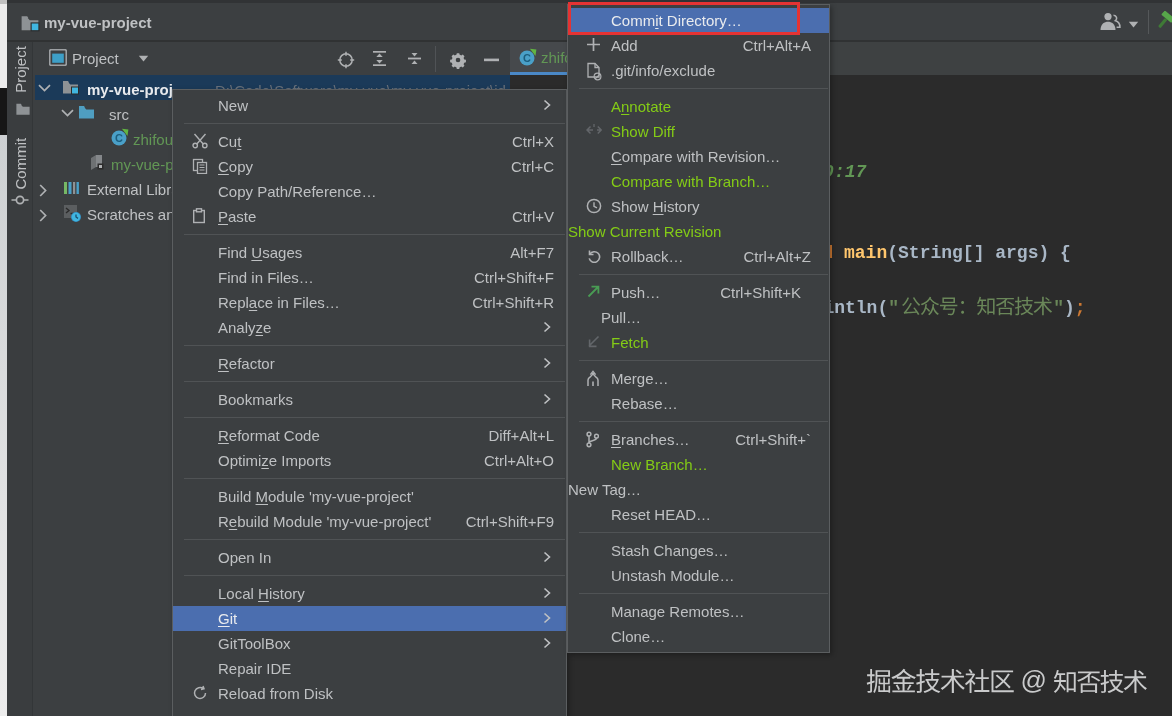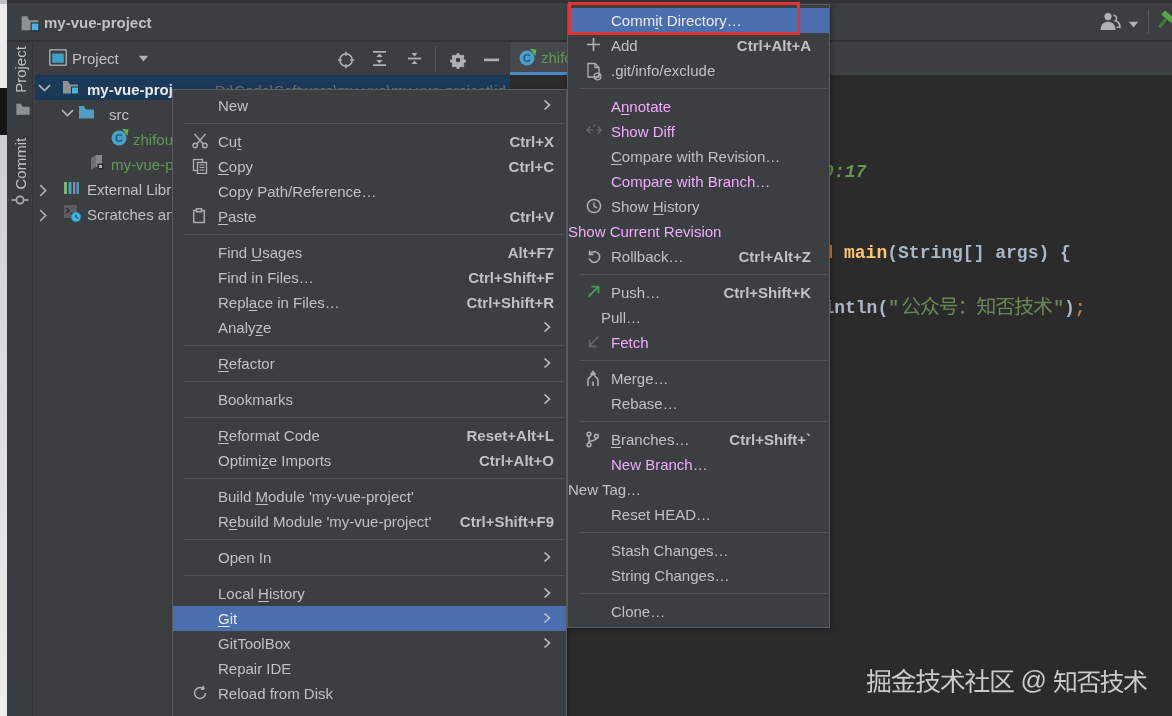--- a/index.html
+++ b/index.html
@@ -29,25 +29,25 @@
 .cmt { color:#629755; font-style:italic; }
 .cmt2 { color:#BBB529; font-style:italic; }
 .kw { color:#CC7832; }
 .fn { color:#FFC66D; }
 .pln { color:#A9B7C6; }
 .str { color:#6A8759; }
 
 .menu { position:absolute; background:#3C3F41; border:1px solid #5B5E60;
   box-shadow:2px 2px 5px rgba(0,0,0,0.3); padding:3px 0; font-size:15px; color:#BFC1C3; }
 .mi { position:relative; height:25px; line-height:25px; white-space:nowrap; }
-.mi.dis { color:#f0abfc; }
+.mi.dis { color:#84cc16; }
 .mi.hl { background:#4B6EAF; color:#E9EBEE; }
 .sep { height:1px; background:#505355; margin:5px 1px 5px 11px; }
 .ic { position:absolute; top:4px; }
-.sh { position:absolute;font-weight:bold; }
+.sh { position:absolute; }
 .ar { position:absolute; top:6px; }
 u { text-underline-offset:2px; }
 </style></head>
 <body>
 <div id="leftedge"></div>
 <div class="abs" style="left:0;top:0;width:7px;height:4px;background:#C0C0C0"></div>
 <div class="abs" style="left:0;top:88px;width:7px;height:47px;background:#161616"></div>
 <div class="abs" style="left:0;top:135px;width:7px;height:581px;background:linear-gradient(#CDD0D2,#EDEDED)"></div>
 <div id="topstrip"></div>
 <div id="titlebar"></div>
@@ -305,21 +305,21 @@
           <path d="M1.5 1.5 L6.5 6 L1.5 10.5" fill="none" stroke="#BFC1C3" stroke-width="1.6"></path>
         </svg>
       </span></div>
     <div class="sep"></div>
     <div class="mi" style="padding-left:45px">Bookmarks<span class="ar" style="right:15px">
         <svg width="8" height="12" viewBox="0 0 8 12">
           <path d="M1.5 1.5 L6.5 6 L1.5 10.5" fill="none" stroke="#BFC1C3" stroke-width="1.6"></path>
         </svg>
       </span></div>
     <div class="sep"></div>
-    <div class="mi" style="padding-left:45px"><u>R</u>eformat Code<span class="sh" style="right:12px">Reset+Alt+L</span></div>
+    <div class="mi" style="padding-left:45px"><u>R</u>eformat Code<span class="sh" style="right:12px">Diff+Alt+L</span></div>
     <div class="mi" style="padding-left:45px">Optimi<u>z</u>e Imports<span class="sh" style="right:12px">Ctrl+Alt+O</span></div>
     <div class="sep"></div>
     <div class="mi" style="padding-left:45px">Build <u>M</u>odule 'my-vue-project'</div>
     <div class="mi" style="padding-left:45px">R<u>e</u>build Module 'my-vue-project'<span class="sh" style="right:12px">Ctrl+Shift+F9</span></div>
     <div class="sep"></div>
     <div class="mi" style="padding-left:45px">Open In<span class="ar" style="right:15px">
         <svg width="8" height="12" viewBox="0 0 8 12">
           <path d="M1.5 1.5 L6.5 6 L1.5 10.5" fill="none" stroke="#BFC1C3" stroke-width="1.6"></path>
         </svg>
       </span></div>
@@ -382,21 +382,21 @@
         <svg width="16" height="16" viewBox="0 0 16 16" fill="none" stroke="#AFB1B3" stroke-width="1.6">
           <path d="M3.5 2.5 v4 h4"></path>
           <path d="M3.8 6.2 a5.3 5.3 0 1 1 -0.6 4.2"></path>
         </svg>
       </span>Rollback…<span class="sh" style="right:18px">Ctrl+Alt+Z</span></div>
     <div class="sep"></div>
     <div class="mi" style="padding-left:43px"><span class="ic" style="left:18px">
         <svg width="15" height="15" viewBox="0 0 15 15" fill="none" stroke="#499C54" stroke-width="1.8">
           <path d="M2.5 12.5 L12 3 M5.5 2.6 h6.9 v6.9"></path>
         </svg>
-      </span>Push…<span class="sh" style="right:18px">Ctrl+Shift+K</span></div>
+      </span>Push…<span class="sh" style="right:28px">Ctrl+Shift+K</span></div>
     <div class="mi" style="padding-left:33px">Pull…</div>
     <div class="mi dis" style="padding-left:43px"><span class="ic" style="left:18px">
         <svg width="15" height="15" viewBox="0 0 15 15" fill="none" stroke="#63666A" stroke-width="1.6">
           <path d="M12.5 2.5 L3 12 M10.5 12.4 H3.6 V5.5"></path>
         </svg>
       </span>Fetch</div>
     <div class="sep"></div>
     <div class="mi" style="padding-left:43px"><span class="ic" style="left:18px">
         <svg width="14" height="17" viewBox="0 0 14 17" fill="none" stroke="#AFB1B3" stroke-width="1.5">
           <path d="M2 16 V10 C2 6.5 6.8 7 6.8 3 M12 16 V10 C12 6.5 7.2 7 7.2 3"></path>
@@ -412,18 +412,19 @@
           <circle cx="10.5" cy="5.2" r="1.9"></circle>
           <circle cx="3" cy="13.8" r="1.9"></circle>
           <path d="M3 5.1 v6.8 M10.5 7.1 c0 3.5 -7.5 2 -7.5 4.8"></path>
         </svg>
       </span><u>B</u>ranches…<span class="sh" style="right:18px">Ctrl+Shift+`</span></div>
     <div class="mi dis" style="padding-left:43px">New Branch…</div>
     <div class="mi" style="">New Tag…</div>
     <div class="mi" style="padding-left:43px">Reset HEAD…</div>
     <div class="sep"></div>
     <div class="mi" style="padding-left:43px">Stash Changes…</div>
-    <div class="mi" style="padding-left:43px">String Changes…</div>
-    <div class="sep"></div>
+    <div class="mi" style="padding-left:43px">Unstash Module…</div>
+    <div class="sep"></div>
+    <div class="mi" style="padding-left:43px">Manage Remotes…</div>
     <div class="mi" style="padding-left:43px">Clone…</div>
 </div>
 
 <div class="abs" style="left:567.5px;top:2px;width:232px;height:32.5px;border:3px solid #E53333;z-index:50"></div>
 
 </body></html>

